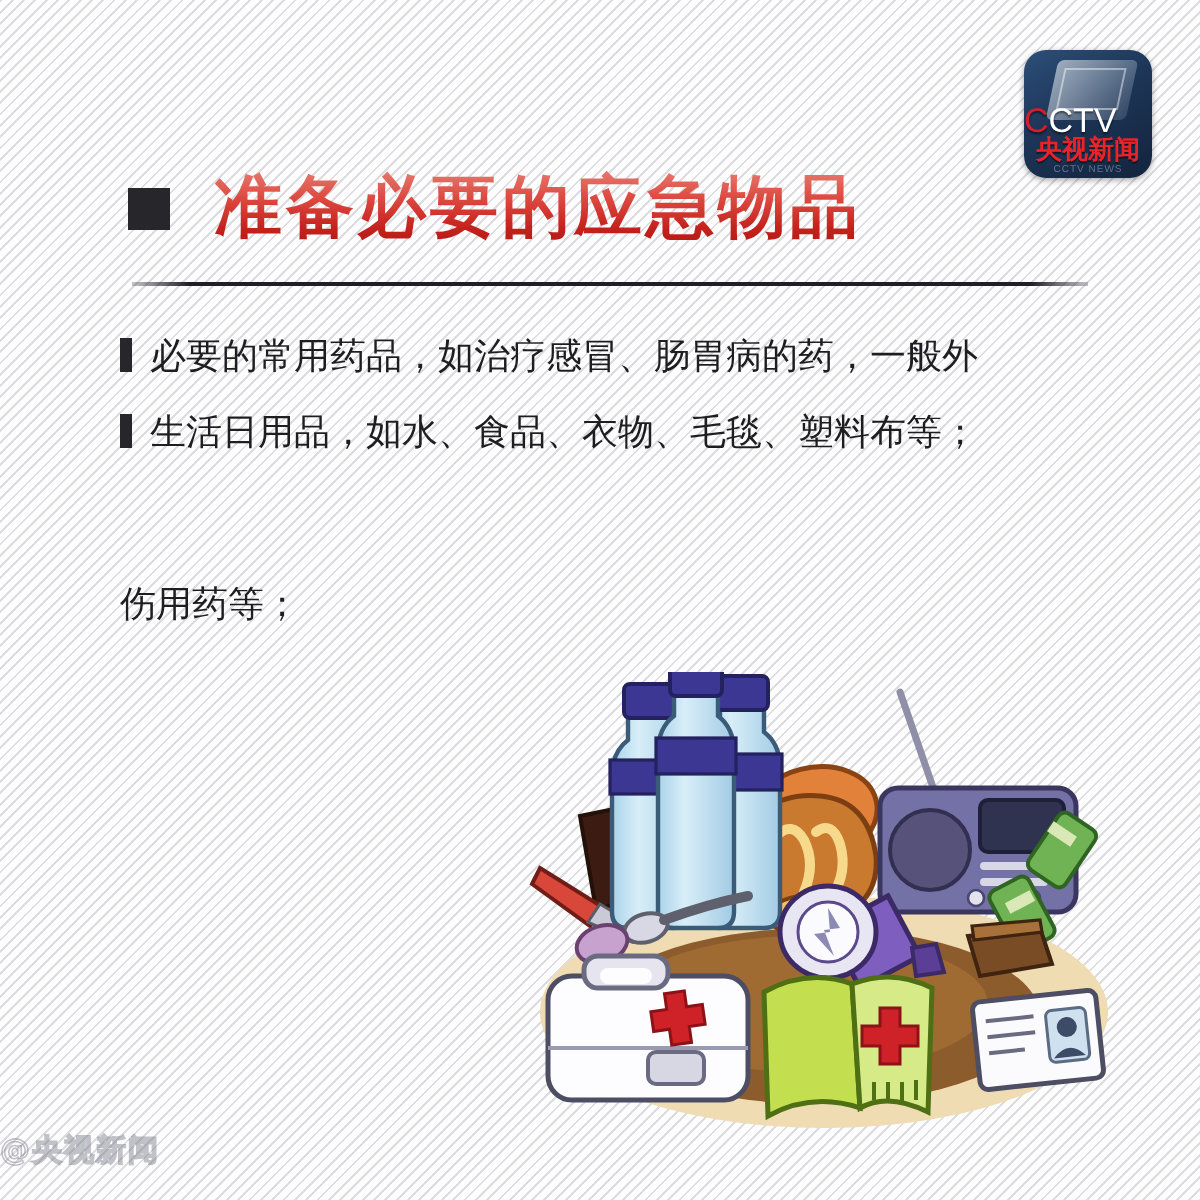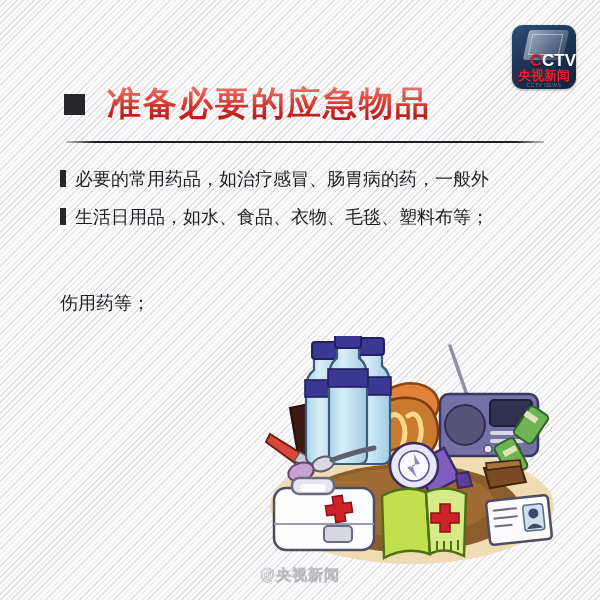--- a/index.html
+++ b/index.html
@@ -28,31 +28,31 @@
   .logo-sheen{
     position:absolute;left:14px;top:5px;width:40px;height:30px;
     background:linear-gradient(120deg,rgba(255,255,255,.55),rgba(190,215,240,.15));
     transform:skewX(-12deg);border-radius:3px;
   }
   .logo-sheen:after{
     content:"";position:absolute;left:4px;top:4px;right:5px;bottom:5px;
     border:1px solid rgba(255,255,255,.45);
   }
   .logo-cctv{
-    position:absolute;left:0;top:27px;width:64px;text-align:right;
-    color:#ffffff;font-size:17px;font-weight:bold;letter-spacing:0px;
+    position:absolute;left:0;top:27px;width:64px;text-align:left;
+    color:#ffffff;font-size:17px;font-weight:normal;letter-spacing:0px;
     line-height:17px;
     font-family:"Liberation Sans",sans-serif;
     text-shadow:0 1px 1px rgba(0,0,0,.5);
   }
   .logo-cctv .red-c{color:#d0202a;}
   .logo-cn{
     position:absolute;left:0;top:44px;width:64px;text-align:center;
     color:#e8232a;font-size:13px;font-weight:bold;line-height:14px;
-    font-family:Liberation Sans, sans-serif;
+    font-family:Liberation Mono, monospace;
     text-shadow:0 1px 0 rgba(0,0,0,.45);
   }
   .logo-foot{
     position:absolute;left:0;top:57px;width:64px;text-align:center;
     color:rgba(150,175,205,.55);font-size:5px;letter-spacing:.5px;
   }
   
   .title-row{position:absolute;left:64px;top:84px;height:40px;display:flex;align-items:center;}
   .title-bullet{width:21px;height:21px;background:#26262b;flex:0 0 auto;}
   .title-text{
@@ -85,21 +85,21 @@
   .line .bar{
     display:inline-block;width:6px;height:17px;background:#26262b;
     vertical-align:-2px;margin-right:9px;
   }
   .line.cont{padding-left:0px;margin-top:48px;}
   
   .illo{position:absolute;left:262px;top:336px;width:300px;height:236px;}
   .illo svg{display:block;width:300px;height:236px;}
   
   .watermark{
-    position:absolute;left:0;top:566px;width:600px;text-align:center;
+    position:absolute;left:0;top:566px;width:600px;text-align:left;
     font-family:"DejaVu Sans",sans-serif;font-size:15px;font-weight:bold;
     color:rgba(255,255,255,0);
     -webkit-text-stroke:0.8px rgba(120,120,135,.45);
     letter-spacing:1px;
   }
 </style>
 </head>
 <body>
 
 <div id="page">

